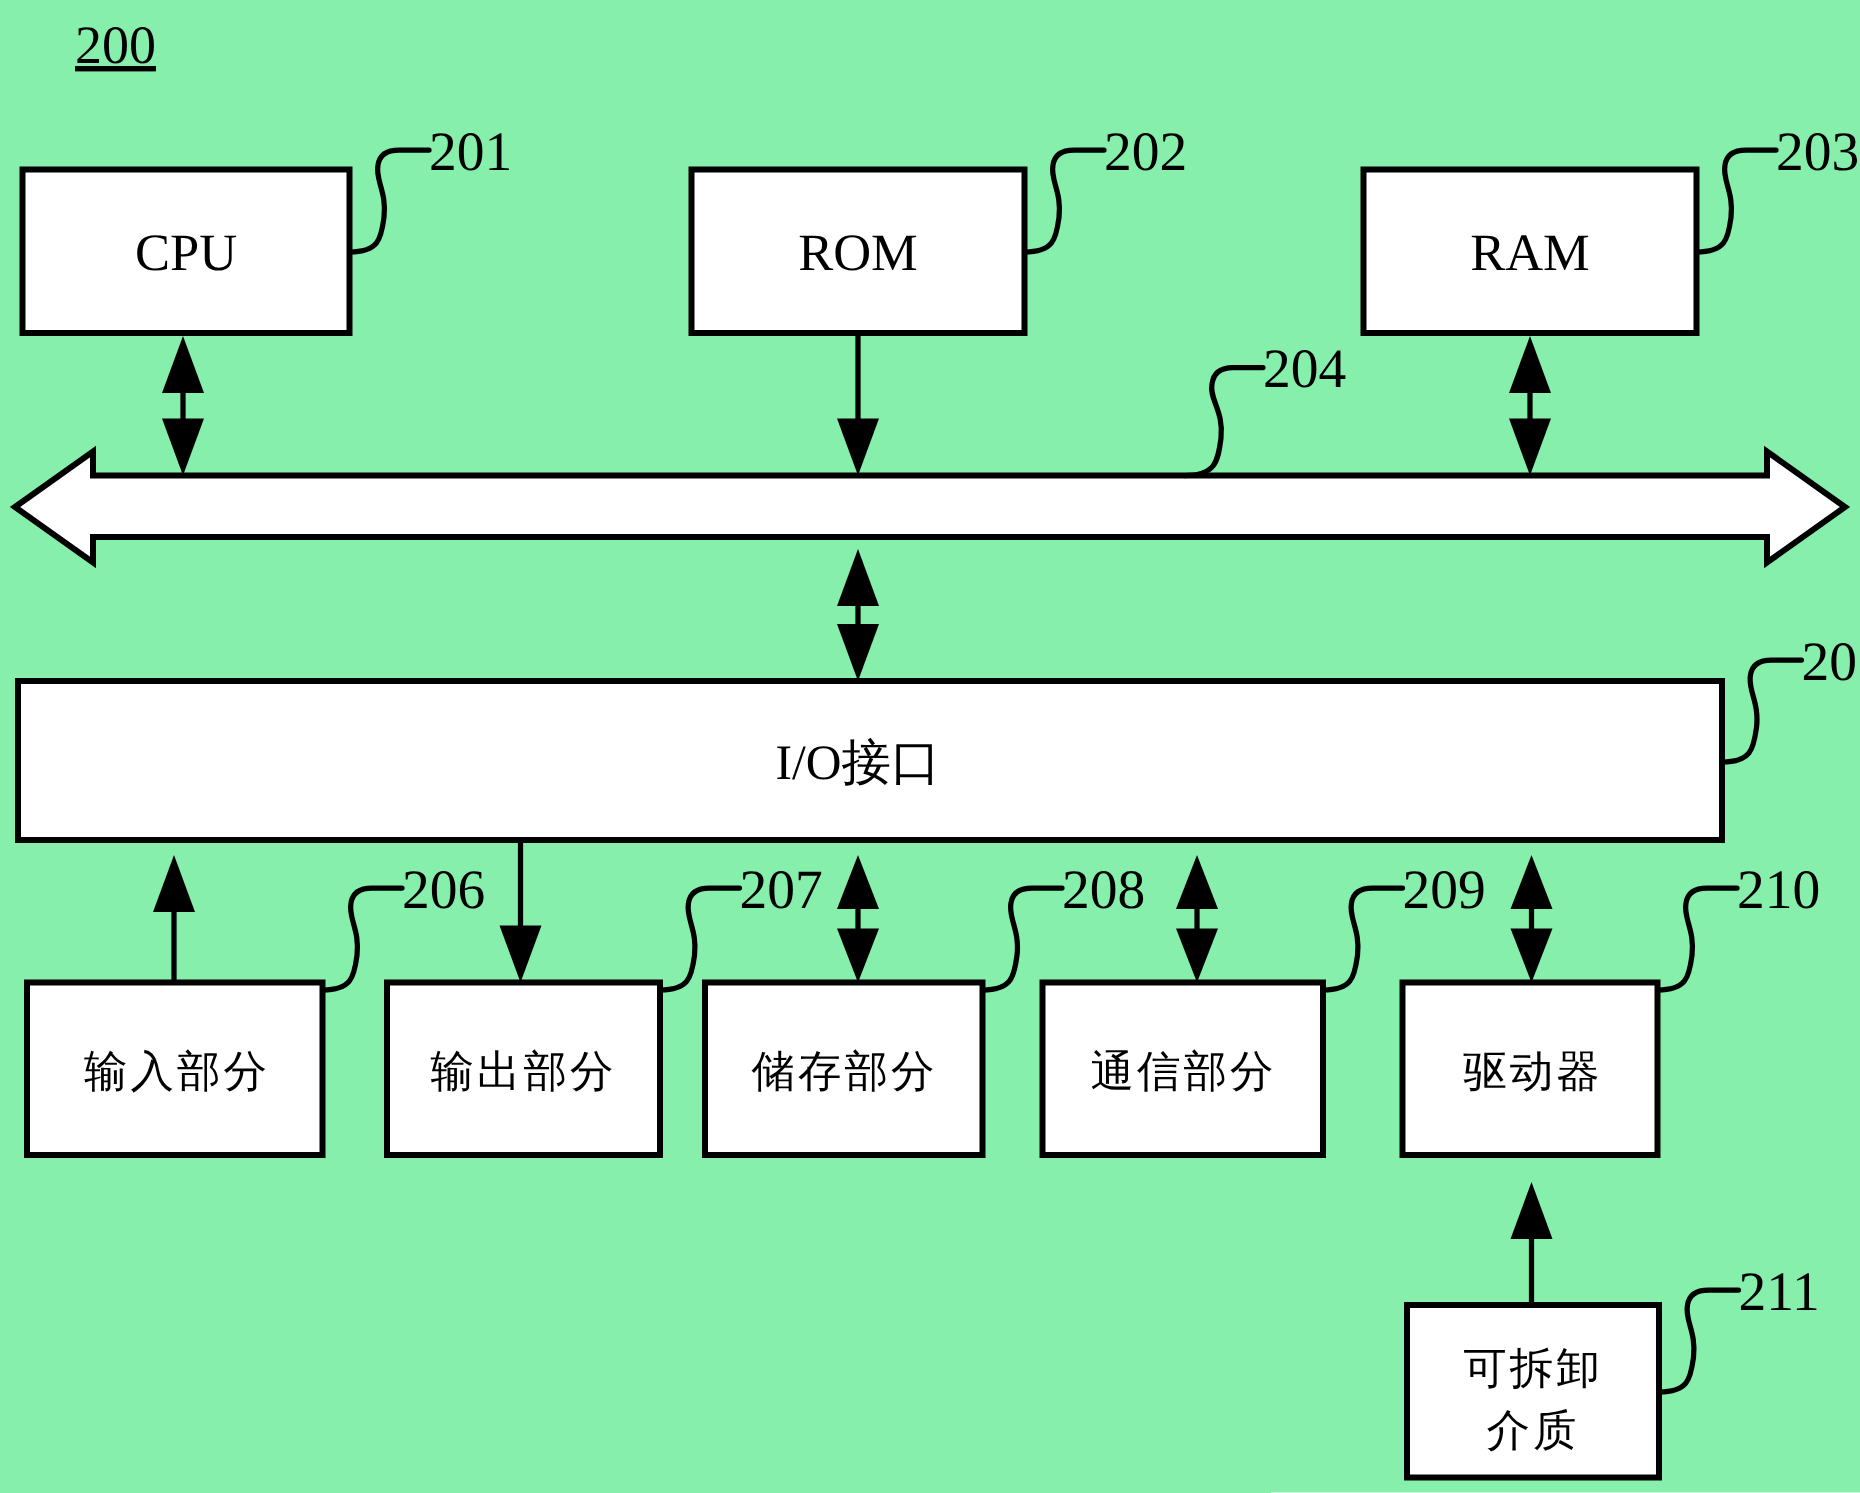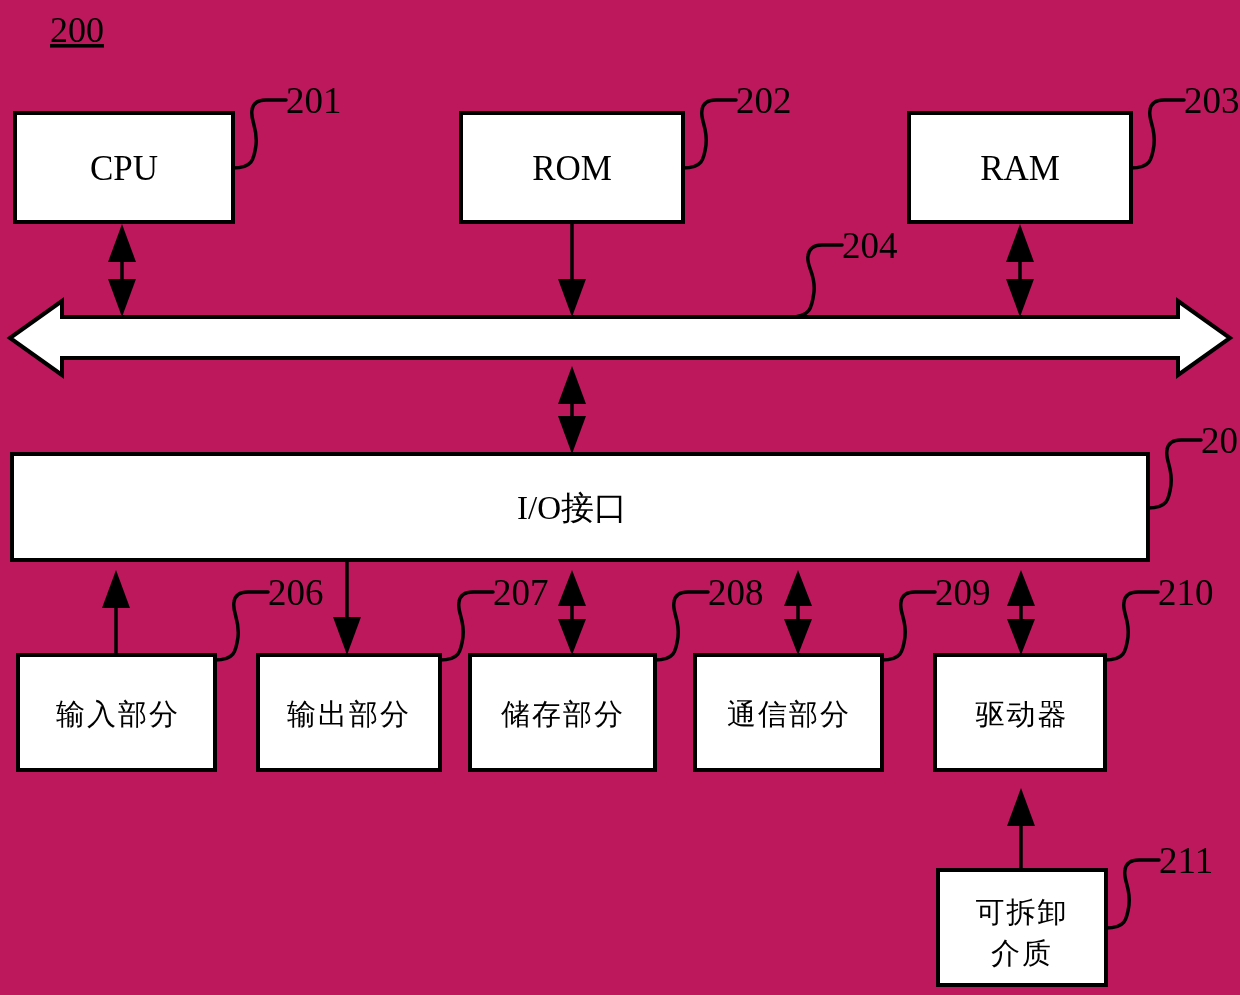--- a/index.html
+++ b/index.html
@@ -7,21 +7,21 @@
     padding: 0;
     background: #ffffff;
   }
   body {
     font-family: "Liberation Serif", "DejaVu Serif", serif;
   }
   #figure-root {
     position: relative;
     width: 1240px;
     height: 995px;
-    background: #be185d;
+    background: #86efac;
     overflow: hidden;
   }
   svg#diagram {
     display: block;
     width: 1240px;
     height: 995px;
   }
   .box-rect {
     fill: #ffffff;
     stroke: #000000;

